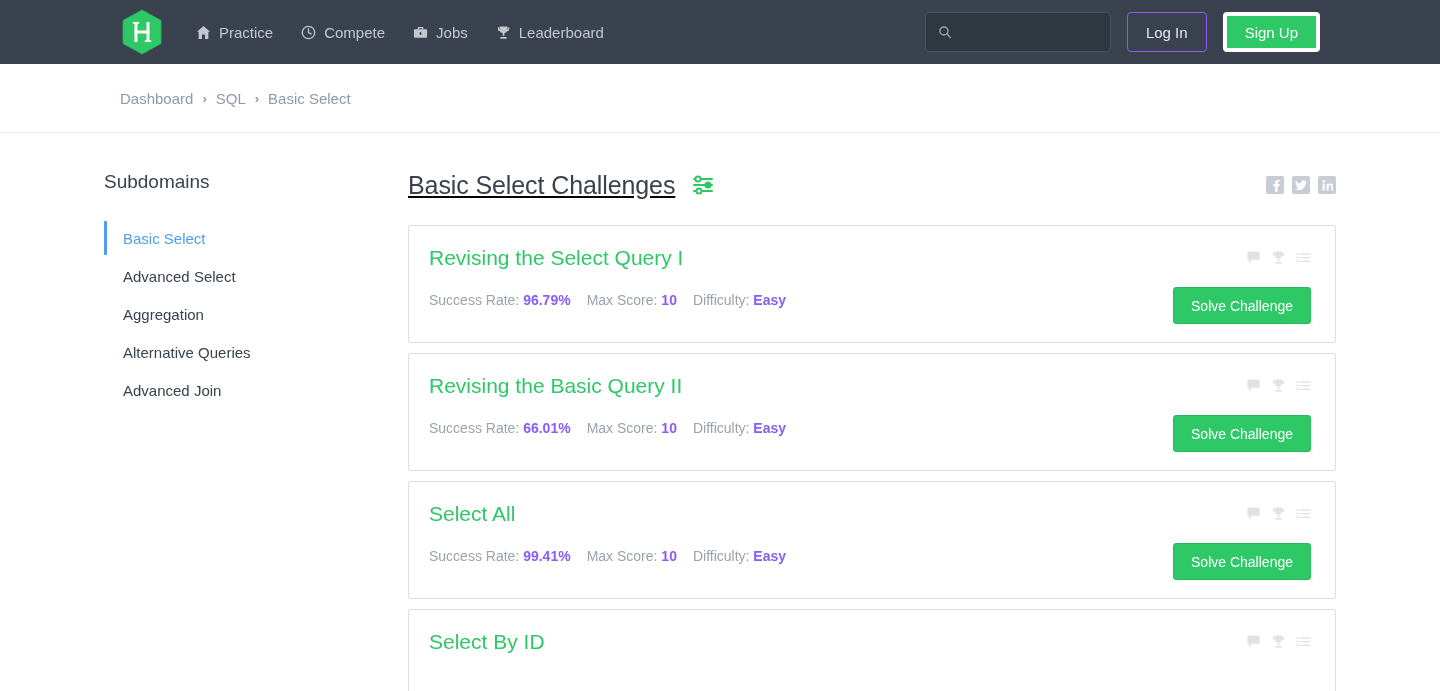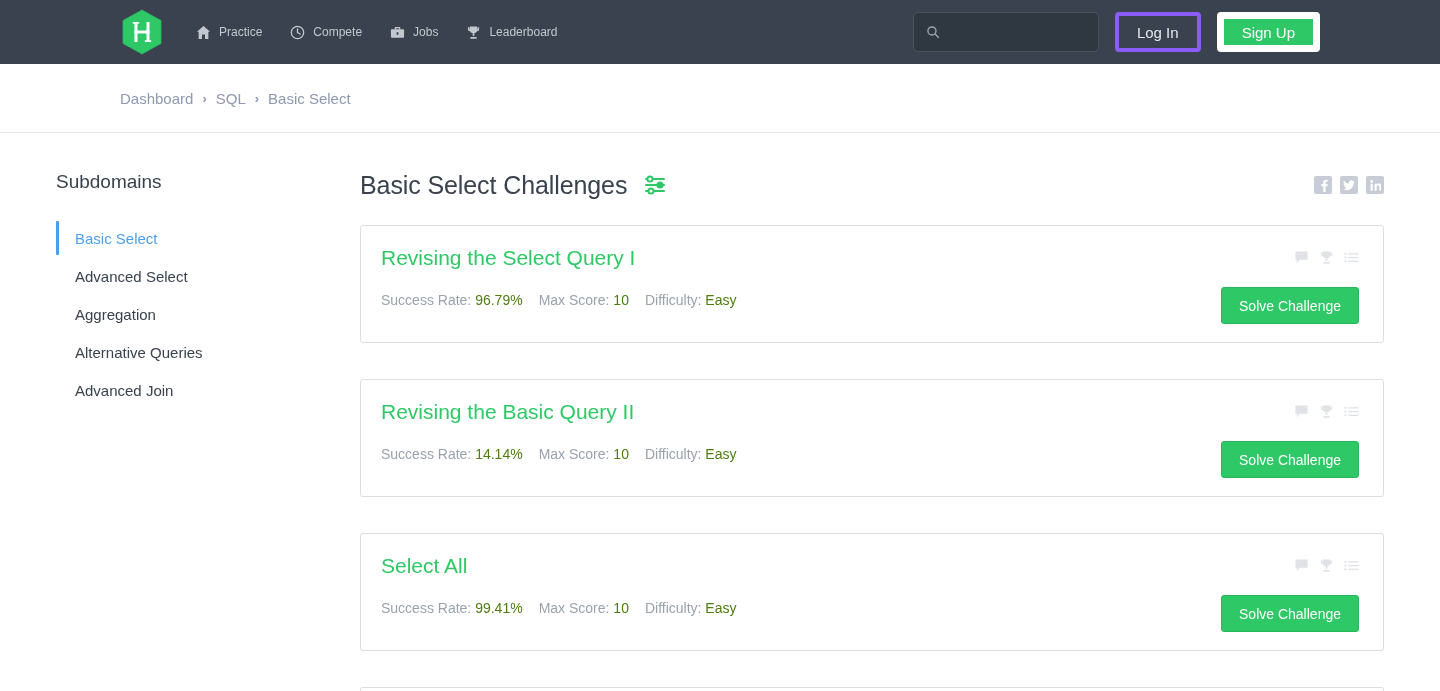--- a/index.html
+++ b/index.html
@@ -25,21 +25,21 @@
     flex: 0 0 44px;
     display: flex; align-items: center; justify-content: center;
     margin-right: 32px;
   }
   .logo svg { display: block; }
 
   .nav { display: flex; align-items: center; gap: 28px; }
   .nav-item {
     display: flex; align-items: center; gap: 8px;
     color: #c3c8ce;
-    font-size: 12px;
+    font-size: 15px;
     cursor: pointer;
     text-decoration: none;
     white-space: nowrap;
   }
   .nav-item .nav-ico { display: flex; align-items: center; color: #c3c8ce; }
 
   .header-right {
     margin-left: auto;
     display: flex; align-items: center; gap: 16px;
   }
@@ -60,32 +60,32 @@
     color: #d5dae0;
     font-size: 14px;
     font-family: "Liberation Sans", sans-serif;
   }
   .search-box input::placeholder { color: #7d8691; }
 
   .btn-login {
     height: 40px; min-width: 72px;
     padding: 0 18px;
     background: #39424e;
-    border: 4px solid #8b5cf6;
+    border: 1px solid #8b5cf6;
     border-radius: 4px;
     color: #e4e8ec;
     font-size: 15px;
     cursor: pointer;
     font-family: "Liberation Sans", sans-serif;
   }
   .btn-signup {
     height: 40px;
     padding: 0 18px;
     background: #2ec866;
-    border: 7px solid #ffffff;
+    border: 4px solid #ffffff;
     border-radius: 4px;
     color: #ffffff;
     font-size: 15px;
     cursor: pointer;
     font-family: "Liberation Sans", sans-serif;
   }
 
   
   .breadcrumb-bar {
     height: 69px;
@@ -101,21 +101,21 @@
     color: #8d99ae;
     margin: 0 9px;
     font-size: 13px;
     font-weight: bold;
     line-height: 1;
   }
 
   
   .page {
     display: flex;
-    padding: 0 56px;
+    padding: 0 104px;
     background: #ffffff;
     height: calc(691px - 64px - 79px);
   }
   .sidebar { width: 304px; flex: 0 0 304px; padding-top: 38px; }
   .sidebar-title {
     font-size: 19px;
     color: #39424e;
     margin-bottom: 26px;
     font-weight: normal;
   }
@@ -138,20 +138,21 @@
     background: #4d9fec;
     border-radius: 1px;
   }
 
   
   .main { flex: 1; padding-top: 32px; min-width: 0; }
   .main-head {
     display: flex; align-items: center;
     height: 40px;
     margin-bottom: 20px;
+    text-decoration: underline;
   }
   .page-title {
     font-size: 25px;
     font-weight: normal;
     color: #39424e;
     letter-spacing: -0.1px;
   }
   .filter-icon { margin-left: 17px; display: flex; align-items: center; cursor: pointer; }
   .share-group { margin-left: auto; display: flex; align-items: center; gap: 8px; }
   .share-ico {
@@ -161,21 +162,21 @@
     display: flex; align-items: center; justify-content: center;
     cursor: pointer;
     color: #ffffff;
   }
 
   
   .card {
     background: #ffffff;
     border: 1px solid #dbdde2;
     border-radius: 3px;
-    margin-bottom: 36px;
+    margin-bottom: 10px;
     padding: 18px 24px 20px 20px;
     position: relative;
     min-height: 118px;
   }
   .card-top { display: flex; align-items: flex-start; }
   .card-title {
     font-size: 21px;
     color: #2ec866;
     font-weight: normal;
     cursor: pointer;
@@ -187,21 +188,21 @@
     padding-top: 6px;
   }
   .c-ico { color: #e0e2e8; display: flex; cursor: pointer; }
   .card-bottom {
     display: flex; align-items: center;
     margin-top: 21px;
   }
   .stats { font-size: 14px; color: #9aa2ad; display: flex; align-items: baseline; }
   .stat { margin-right: 16px; white-space: nowrap; }
   .stat:last-child { margin-right: 0; }
-  .stat b { color: #4d7c0f; font-weight: normal; }
+  .stat b { color: #8b5cf6; font-weight: bold; }
   .btn-solve {
     margin-left: auto;
     background: #2ec866;
     border: 1px solid #28b85c;
     color: #ffffff;
     font-size: 14px;
     padding: 0 17px;
     height: 37px;
     border-radius: 3px;
     cursor: pointer;
@@ -432,21 +433,21 @@
                 <rect x="0.5" y="11" width="2" height="2"></rect>
                 <rect x="4.5" y="11.4" width="11" height="1.4"></rect>
               </svg>
           </span>
         </div>
       </div>
       <div class="card-bottom">
         <div class="stats">
           <span class="stat">
             <span>Success Rate:</span>
-            <b>14.14%</b>
+            <b>66.01%</b>
           </span>
           <span class="stat">
             <span>Max Score:</span>
             <b>10</b>
           </span>
           <span class="stat">
             <span>Difficulty:</span>
             <b>Easy</b>
           </span>
         </div>

